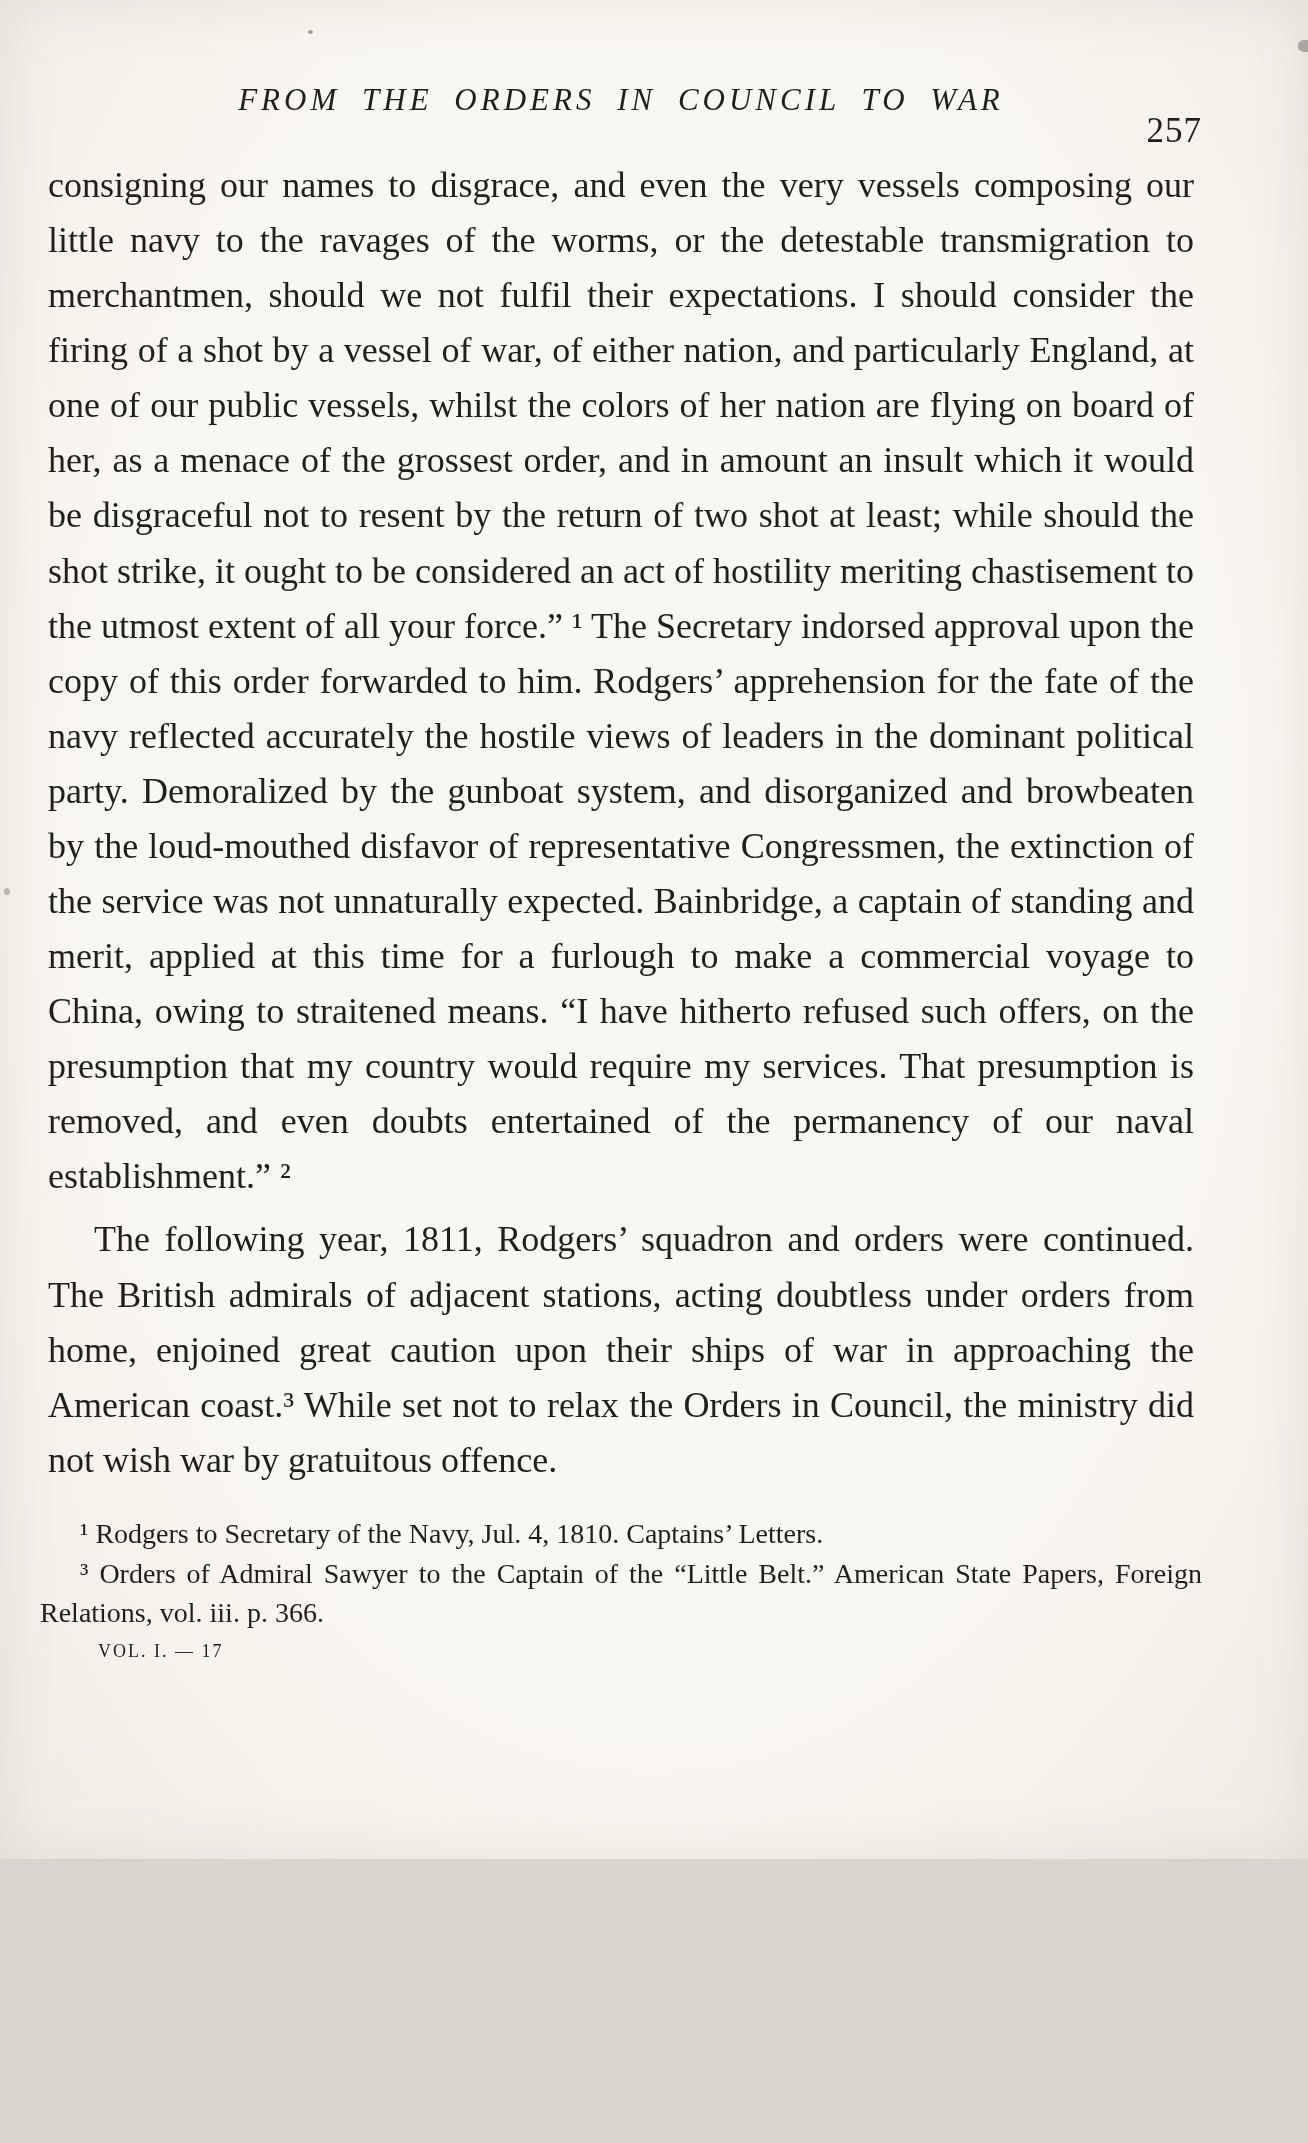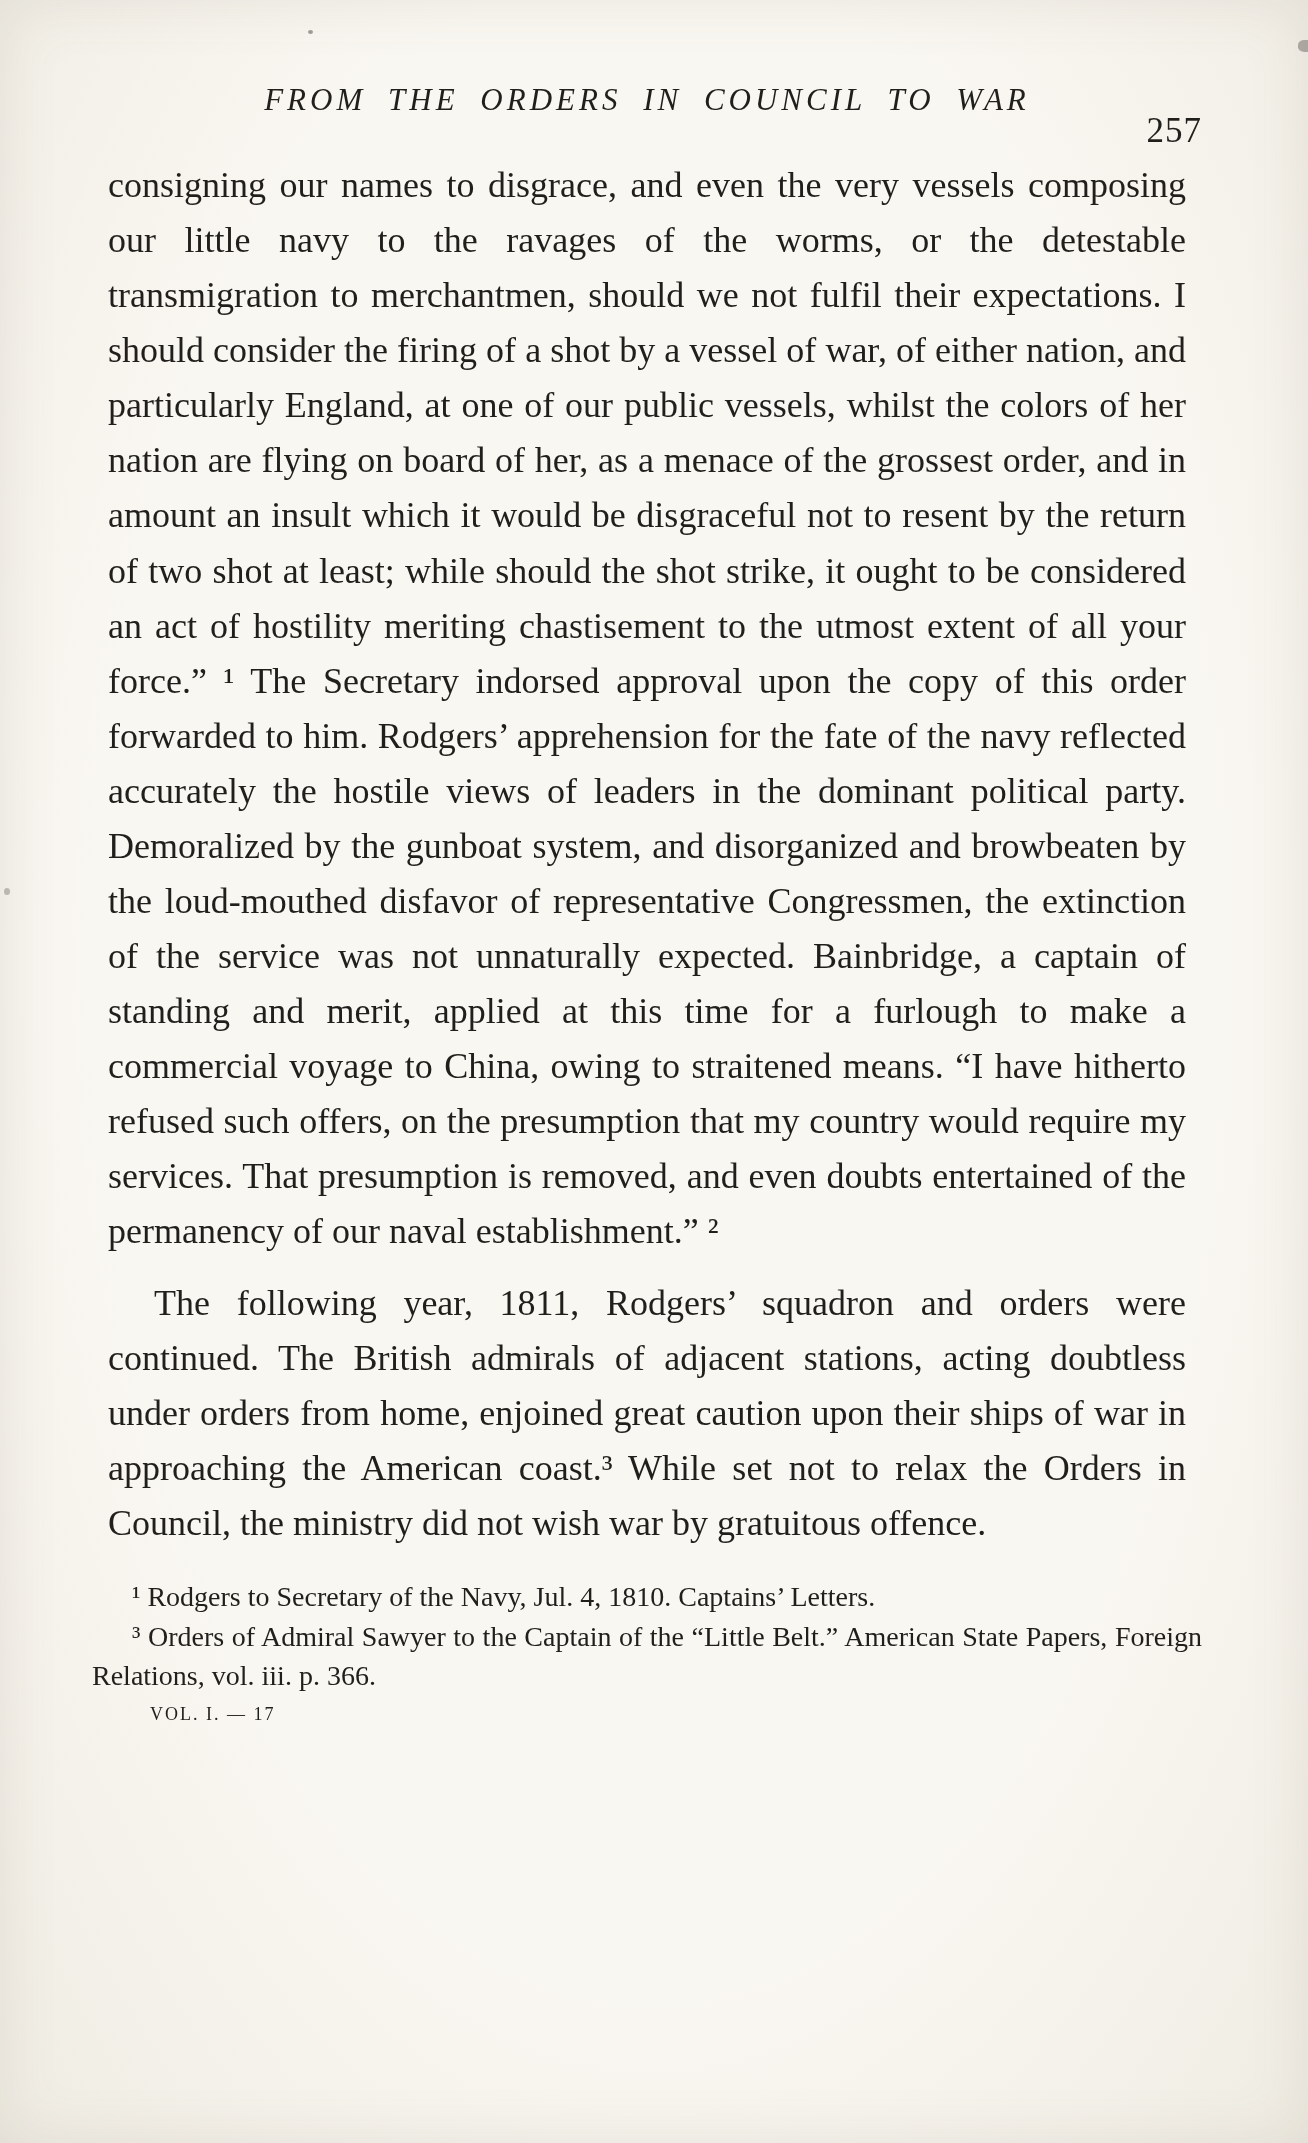--- a/index.html
+++ b/index.html
@@ -3,24 +3,24 @@
 <meta charset="utf-8">
 <style>
   html, body {
     margin: 0;
     padding: 0;
     background: #d8d5cf;
   }
   .page {
     position: relative;
     width: 1308px;
-    height: 2143px;
+    height: 1859px;
     margin: 0 auto;
     box-sizing: border-box;
-    padding: 68px 106px 0 92px;
+    padding: 68px 106px 0 40px;
     background: #f7f5ee;
     background-image: radial-gradient(ellipse at 50% 45%, #f9f7f1 60%, #efece3 100%);
     color: #211f1c;
     font-family: "Liberation Serif", "DejaVu Serif", serif;
     overflow: hidden;
     box-shadow: inset 0 0 60px rgba(120,110,90,0.12);
   }
   .running-head {
     position: relative;
     height: 52px;
@@ -43,21 +43,21 @@
     font-size: 35px;
     letter-spacing: 1px;
     margin-top: 31px;
   }
   .body-text {
     font-size: 36px;
     line-height: 1.53;
     text-align: justify;
   }
   .body-text p {
-    margin: 16px;
+    margin: 8px;
   }
   .para-indented {
     text-indent: 46px;
   }
   .footnotes {
     margin-top: 26px;
     font-size: 28px;
     line-height: 1.42;
     text-align: justify;
   }

